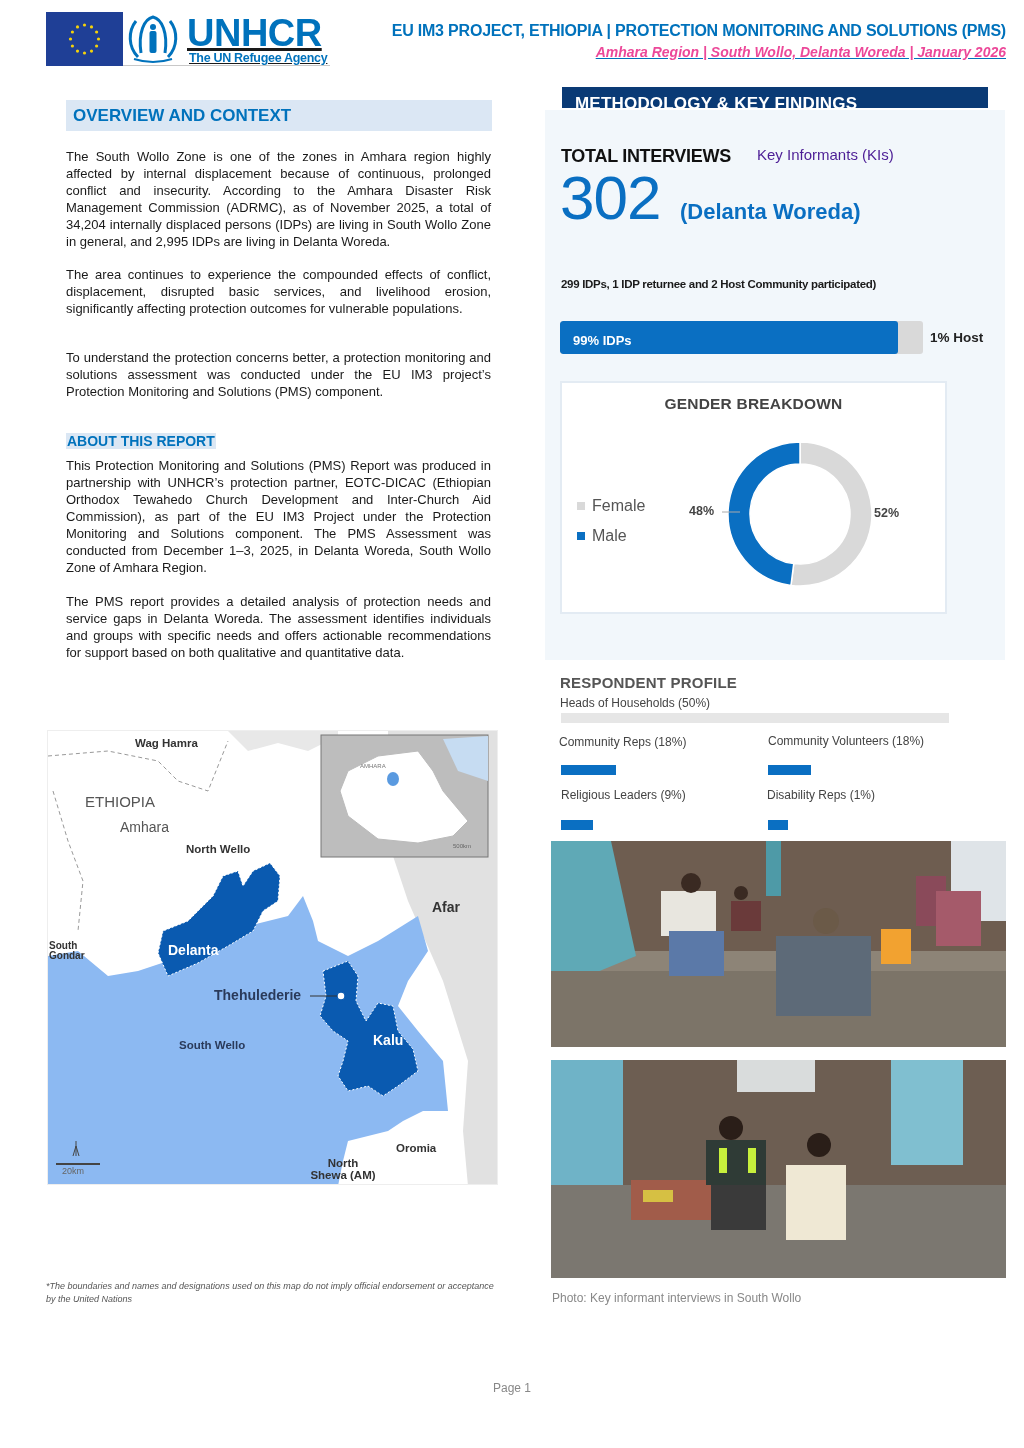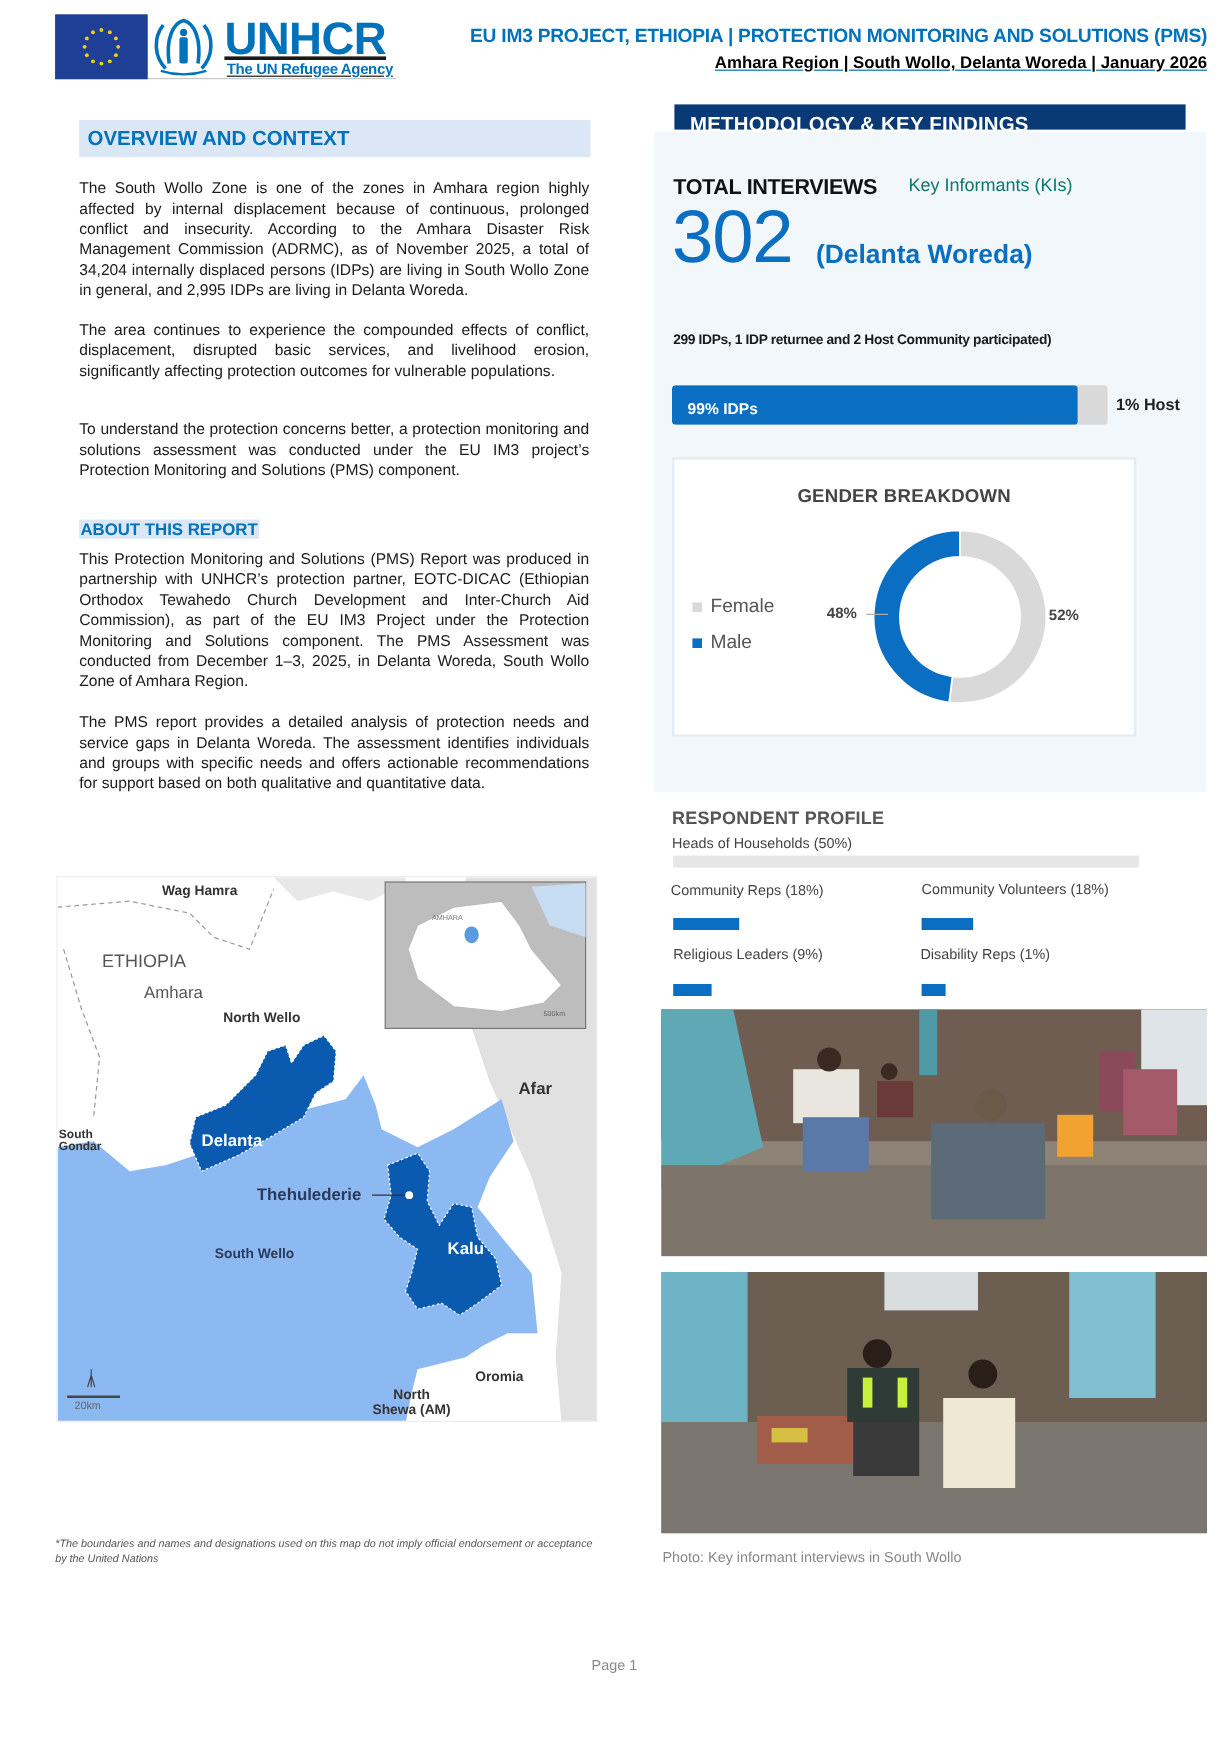--- a/index.html
+++ b/index.html
@@ -9,47 +9,47 @@
   
   .logo-block { position: absolute; left: 46px; top: 12px; width: 284px; height: 54px; display: flex; align-items: stretch; border-bottom: 1px solid #c8c8c8; }
   .eu-flag { width: 77px; height: 54px; background: #1f3f96; position: relative; }
   .eu-flag svg { position: absolute; left: 0; top: 0; }
   .unhcr-emblem { width: 60px; height: 54px; display: flex; align-items: center; justify-content: center; }
   .unhcr-wordmark { display: flex; flex-direction: column; justify-content: flex-end; padding-left: 4px; text-decoration: underline; }
   .unhcr-name { font-family: "Liberation Sans", sans-serif; font-weight: 700; font-size: 38px; color: #0072bc; letter-spacing: -0.5px; line-height: 36px; }
   .unhcr-tag { font-size: 12.5px; font-weight: 700; color: #0072bc; letter-spacing: -0.3px; line-height: 14px; margin-left: 2px; }
 
   .hdr-title { position: absolute; right: 18px; top: 22px; font-size: 16px; font-weight: 700; color: #0072bc; letter-spacing: -0.2px; white-space: nowrap; }
-  .hdr-sub { position: absolute; right: 18px; top: 44px; font-size: 14px; font-weight: 700; color: #000000; text-decoration: underline; text-decoration-color: #0072bc; white-space: nowrap; }
+  .hdr-sub { position: absolute; right: 18px; top: 44px; font-size: 14px; font-weight: 700; color: #ec4899; text-decoration: underline; text-decoration-color: #0072bc; white-space: nowrap; font-style: italic; }
 
   
   .sec-head-light { position: absolute; left: 66px; top: 100px; width: 426px; height: 31px; background: #dbe7f4; color: #0072bc; font-weight: 700; font-size: 17px; padding: 6px 7px; }
   .para { position: absolute; left: 66px; width: 425px; font-size: 13px; line-height: 17px; text-align: justify; color: #1a1a1a; }
   .about-head { position: absolute; left: 66px; top: 433px; font-size: 14px; font-weight: 700; color: #0072bc; background: #dbe7f4; padding: 0 1px; }
 
   
   .map { position: absolute; left: 47px; top: 730px; width: 451px; height: 455px; overflow: hidden; background: #ffffff; border: 1px solid #eeeeee; }
   .map svg { position: absolute; left: 0; top: 0; }
   .map-label { position: absolute; font-weight: 700; color: #333; font-size: 11.5px; white-space: nowrap; }
   .map-disclaimer { position: absolute; left: 46px; top: 1280px; width: 450px; font-size: 9px; font-style: italic; color: #555; line-height: 13px; }
 
   
   .right-panel { position: absolute; left: 545px; top: 110px; width: 460px; height: 550px; background: #f2f7fb; }
   .sec-head-dark { position: absolute; left: 562px; top: 87px; width: 426px; height: 21px; background: #0a3a75; color: #ffffff; font-weight: 700; font-size: 17px; padding: 7px 13px; letter-spacing: 0.2px; }
   .total-label { position: absolute; left: 561px; top: 146px; font-weight: 700; font-size: 18px; color: #111; letter-spacing: -0.3px; }
-  .ki-label { position: absolute; left: 757px; top: 146px; font-size: 15px; color: #0f766e; }
+  .ki-label { position: absolute; left: 757px; top: 146px; font-size: 15px; color: #4c1d95; }
   .total-num { position: absolute; left: 560px; top: 163px; font-weight: 400; font-size: 62px; color: #0a6fc2; letter-spacing: -1px; line-height: 70px; }
   .total-place { position: absolute; left: 680px; top: 199px; font-weight: 700; font-size: 22px; color: #0a6fc2; }
   .participants { position: absolute; left: 561px; top: 278px; font-size: 11.5px; font-weight: 700; color: #1a1a1a; letter-spacing: -0.3px; }
   .split-bar { position: absolute; left: 560px; top: 321px; width: 363px; height: 33px; background: #d9d9d9; border-radius: 3px; overflow: hidden; }
   .split-fill { height: 100%; background: #0a6fc2; border-radius: 3px; color: #ffffff; font-size: 13px; font-weight: 700; padding: 12px 13px; }
   .split-host { position: absolute; left: 930px; top: 330px; font-size: 13.5px; font-weight: 700; color: #222; }
 
   .gender-card { position: absolute; left: 560px; top: 381px; width: 387px; height: 233px; background: #ffffff; border: 2px solid #e3ebf3; }
-  .gender-title { position: absolute; left: 0; width: 100%; top: 12px; text-align: center; font-weight: 700; font-size: 15.5px; color: #444; letter-spacing: 0.2px; margin-top: 10px; }
+  .gender-title { position: absolute; left: 0; width: 100%; top: 12px; text-align: center; font-weight: 700; font-size: 15.5px; color: #444; letter-spacing: 0.2px; }
   .legend { position: absolute; left: 15px; top: 108px; }
   .legend-item { display: flex; align-items: center; font-size: 16px; color: #555; height: 30px; }
   .legend-swatch { width: 8px; height: 8px; margin-right: 7px; }
   .donut { position: absolute; left: 165px; top: 58px; }
   .pct-label { position: absolute; font-size: 12.5px; font-weight: 700; color: #444; }
 
   .rp-title { position: absolute; left: 560px; top: 674px; font-weight: 700; font-size: 15px; color: #555; letter-spacing: 0.2px; }
   .rp-hoh { position: absolute; left: 560px; top: 696px; font-size: 12px; color: #444; }
   .rp-hoh-bar { position: absolute; left: 561px; top: 713px; width: 388px; height: 10px; background: #e6e6e6; }
   .rp-item-label { position: absolute; font-size: 12px; color: #444; white-space: nowrap; }

